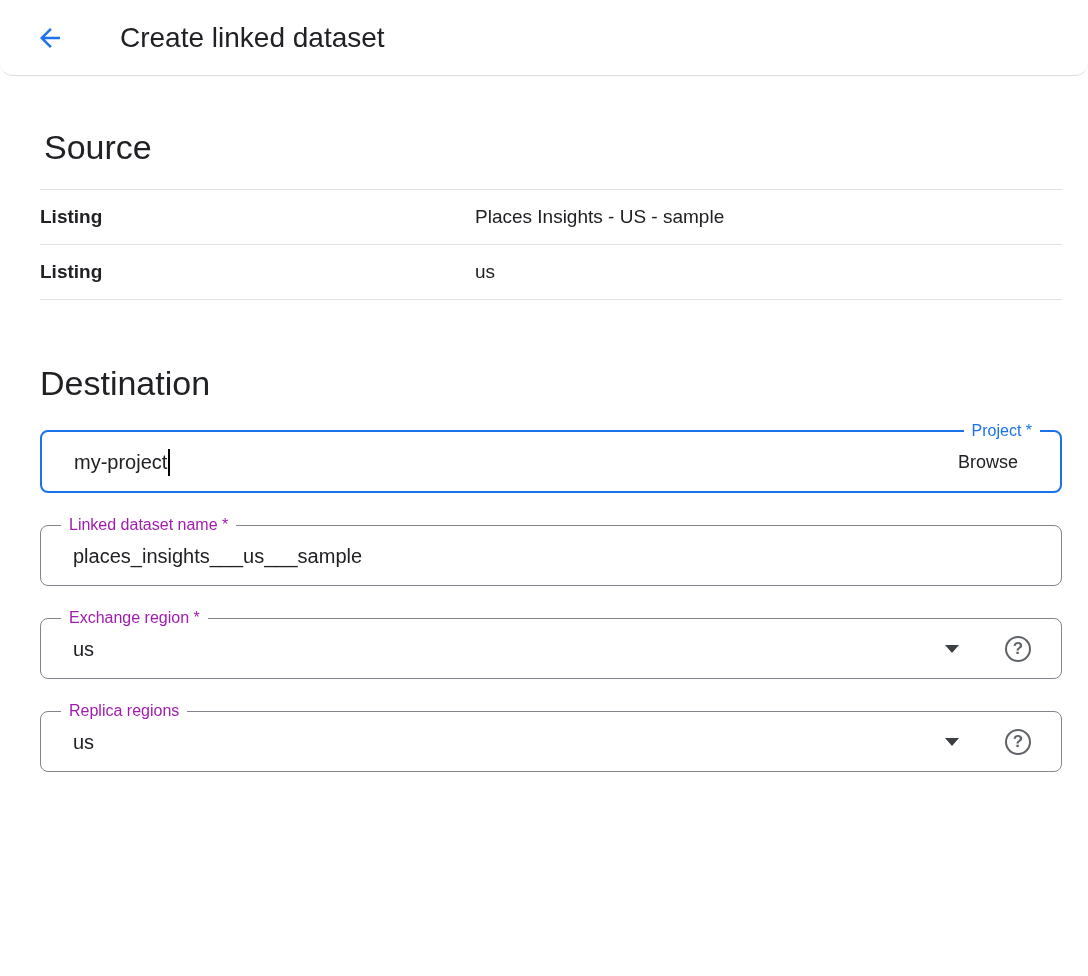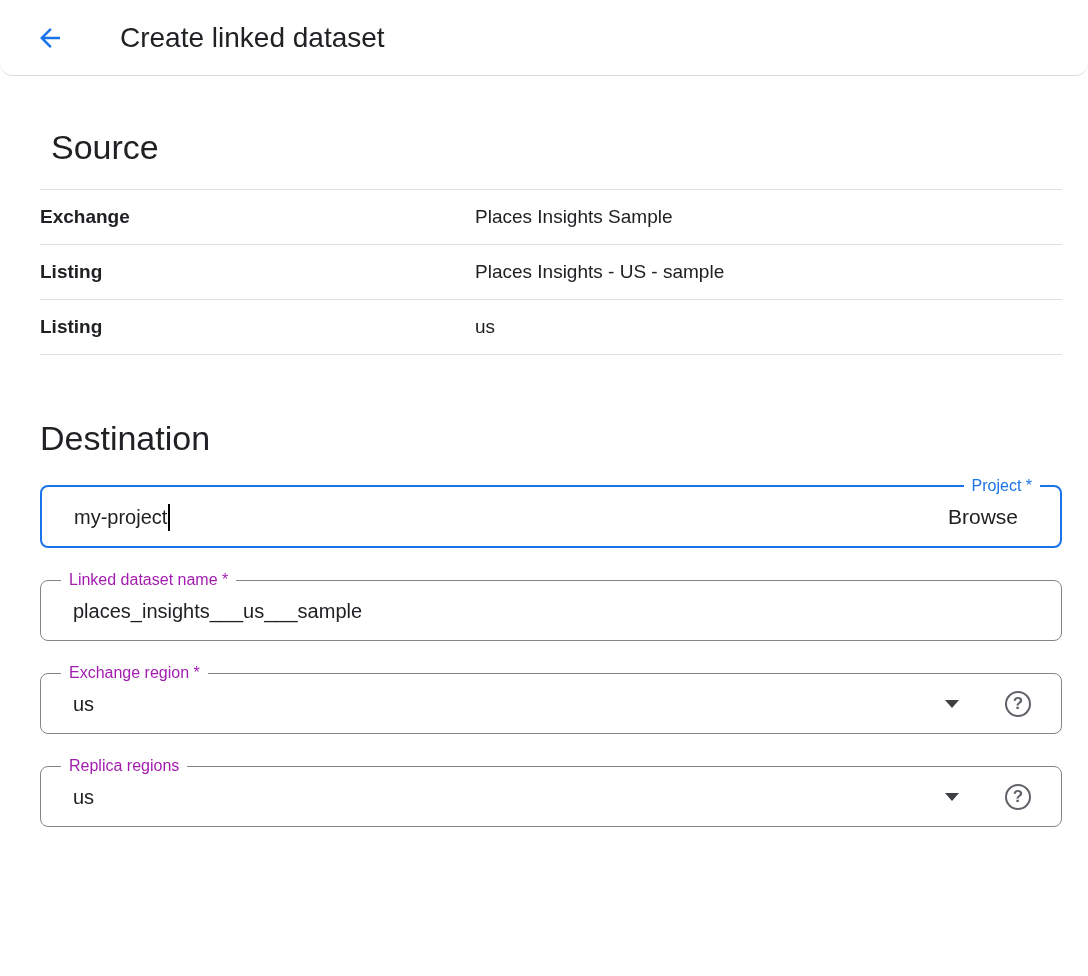--- a/index.html
+++ b/index.html
@@ -44,21 +44,21 @@
   
   .main {
     padding: 0 26px 0 40px;
   }
   .section-heading {
     font-size: 34px;
     font-weight: 400;
     color: #202124;
     margin: 0;
   }
-  .section-heading.source { margin: 52px 0 22px 11px; }
+  .section-heading.source { margin: 52px 0 22px 4px; }
   .section-heading.destination { margin: 64px 0 6px 0; }
 
   
   .info-table { width: 100%; }
   .info-row {
     display: flex;
     align-items: center;
     padding: 16px 0;
     border-bottom: 1px solid #e0e0e0;
     font-size: 19px;
@@ -109,21 +109,21 @@
     background: #000000;
     margin-left: 1px;
     vertical-align: middle;
   }
   .spacer { flex: 1; }
 
   .browse-btn {
     border: none;
     background: transparent;
     font-family: "Liberation Sans", sans-serif;
-    font-size: 21px;
+    font-size: 18px;
     color: #202124;
     cursor: pointer;
     padding: 0 18px 0 0;
   }
 
   .dropdown-arrow {
     width: 0;
     height: 0;
     border-left: 7px solid transparent;
     border-right: 7px solid transparent;
@@ -160,24 +160,20 @@
   </button>
   <h1 class="page-title">Create linked dataset</h1>
 </div>
 
 <div class="main">
 
   <h2 class="section-heading source">Source</h2>
 
   <div class="info-table">
     <div class="info-row">
-      <div class="info-label">Exchange</div>
-      <div class="info-value">Places Insights Sample</div>
-    </div>
-    <div class="info-row">
       <div class="info-label">Listing</div>
       <div class="info-value">Places Insights - US - sample</div>
     </div>
     <div class="info-row">
       <div class="info-label">Listing</div>
       <div class="info-value">us</div>
     </div>
   </div>
 
   <h2 class="section-heading destination">Destination</h2>

